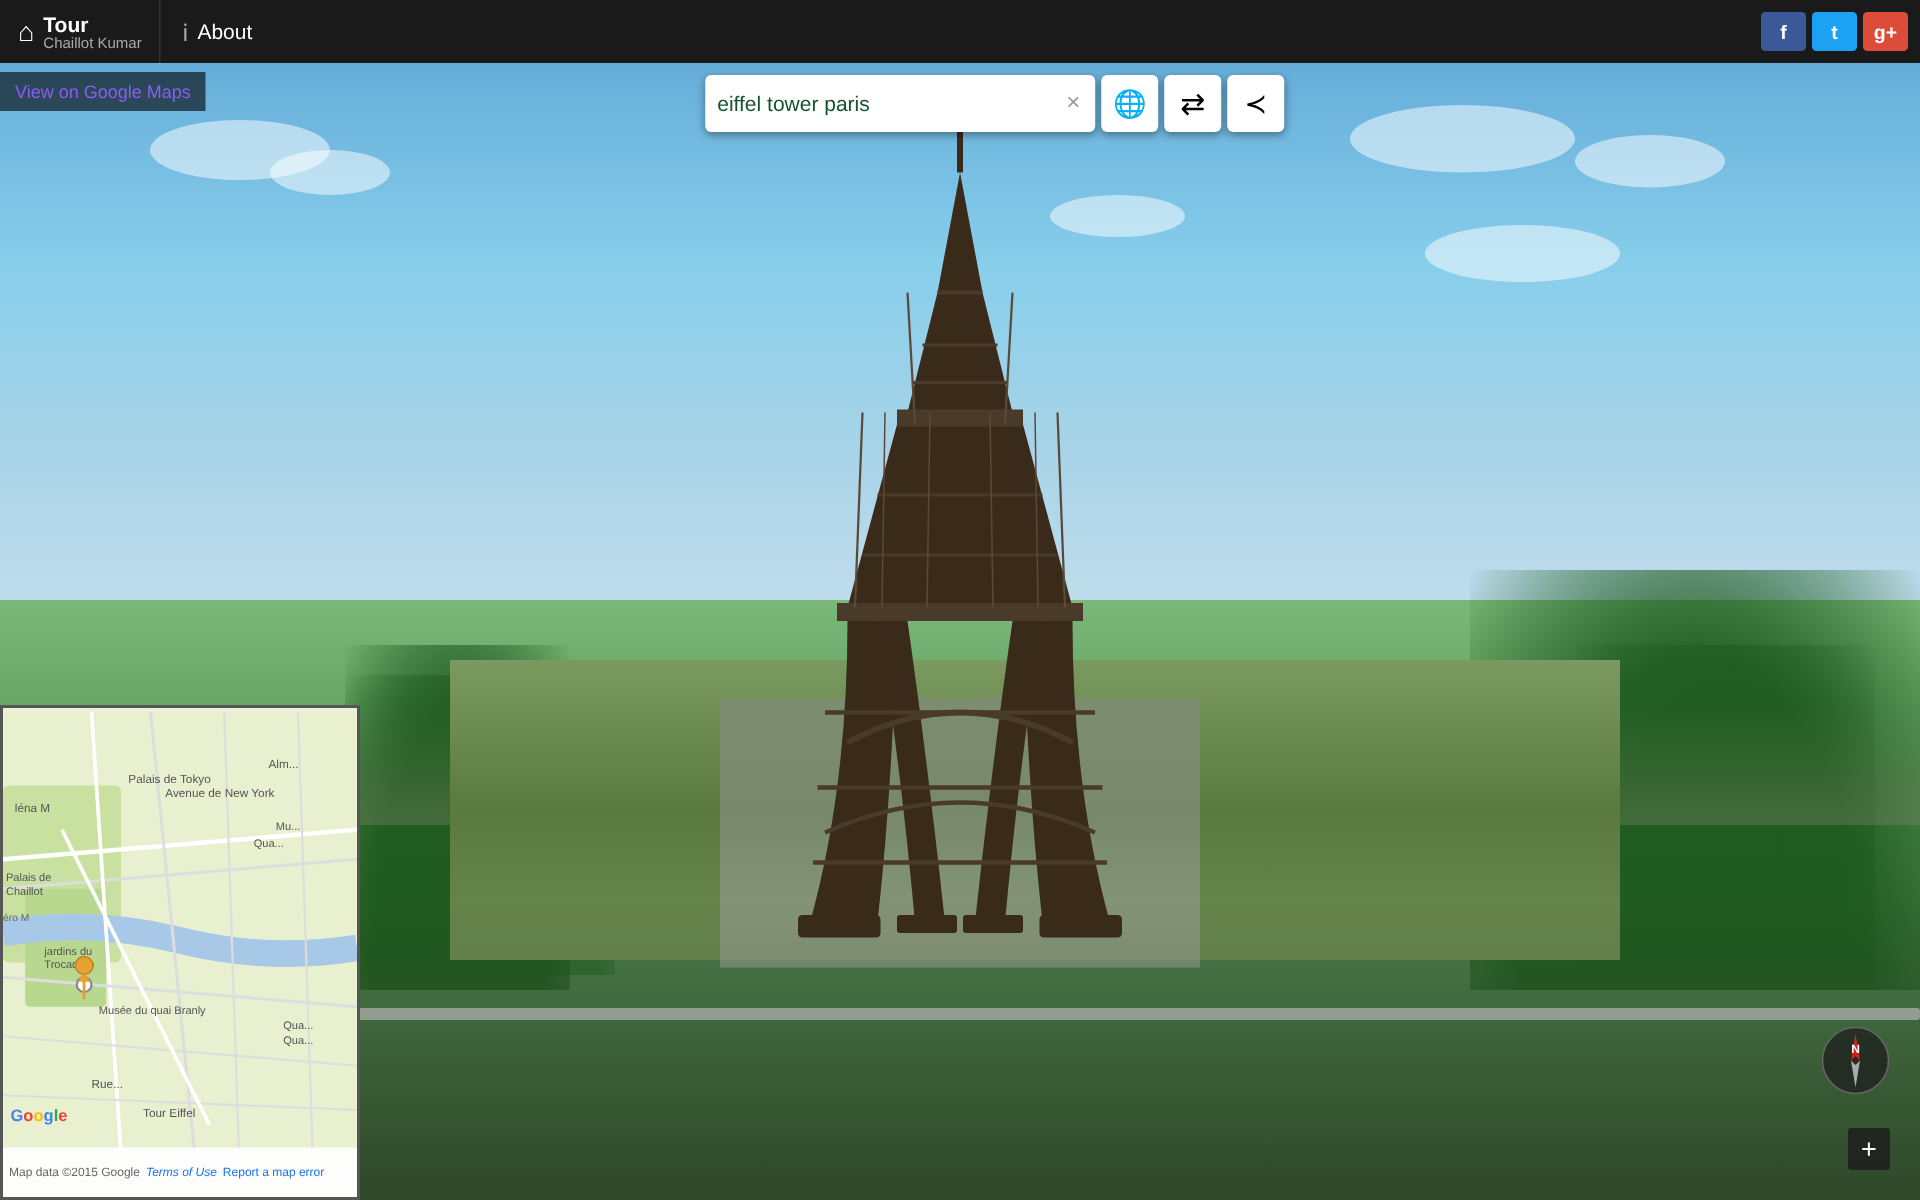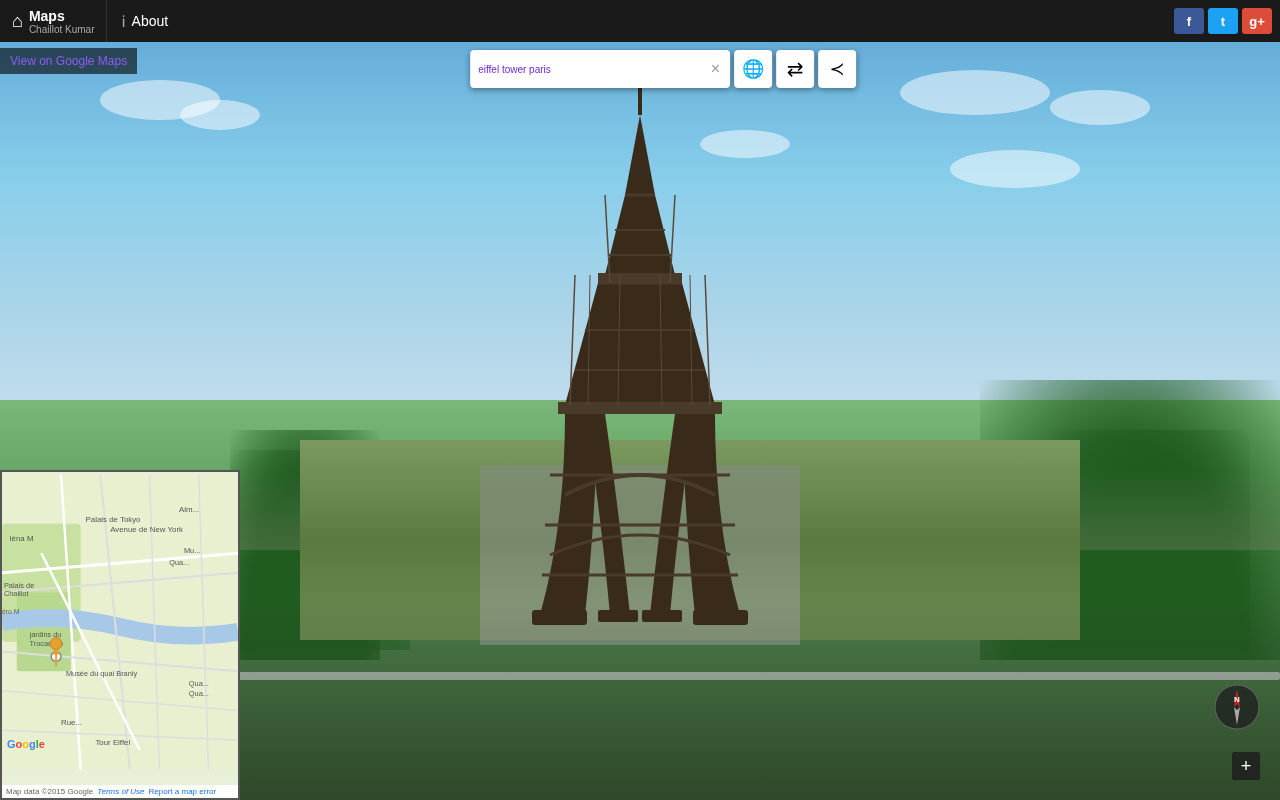--- a/index.html
+++ b/index.html
@@ -135,22 +135,22 @@
       background: #fff;
       border-radius: 4px;
       padding: 0 8px;
       height: 38px;
       width: 260px;
       box-shadow: 0 2px 6px rgba(0,0,0,0.4);
     }
     #search-input-container input {
       border: none;
       outline: none;
-      font-size: 10px;
-      color: #6d28d9;
+      font-size: 14px;
+      color: #14532d;
       flex: 1;
       background: transparent;
     }
     .clear-btn {
       color: #999;
       font-size: 16px;
       cursor: pointer;
       background: none;
       border: none;
       padding: 0 2px;
@@ -205,21 +205,21 @@
 
     
     .minimap-footer {
       position: absolute;
       bottom: 0;
       left: 0;
       right: 0;
       background: rgba(255,255,255,0.9);
       font-size: 9px;
       color: #666;
-      padding: 2px 4px;
+      padding: 12px 4px;
       display: flex;
       align-items: center;
       gap: 4px;
     }
 
     
     #compass {
       position: absolute;
       bottom: 70px;
       right: 20px;
@@ -278,21 +278,21 @@
       border-radius: 50%;
     }
   </style>
 </head>
 <body>
 
 <div id="topbar">
   <div class="nav-home">
     <span class="home-icon">⌂</span>
     <span>
-      <span>Maps</span>
+      <span>Tour</span>
       <span class="user-sub">Chaillot Kumar</span>
     </span>
   </div>
   <div class="nav-about">
     <span class="info-icon">ℹ</span>
     <span>About</span>
   </div>
   <div class="social-icons">
     <div class="social-btn social-fb">
       <span>f</span>

